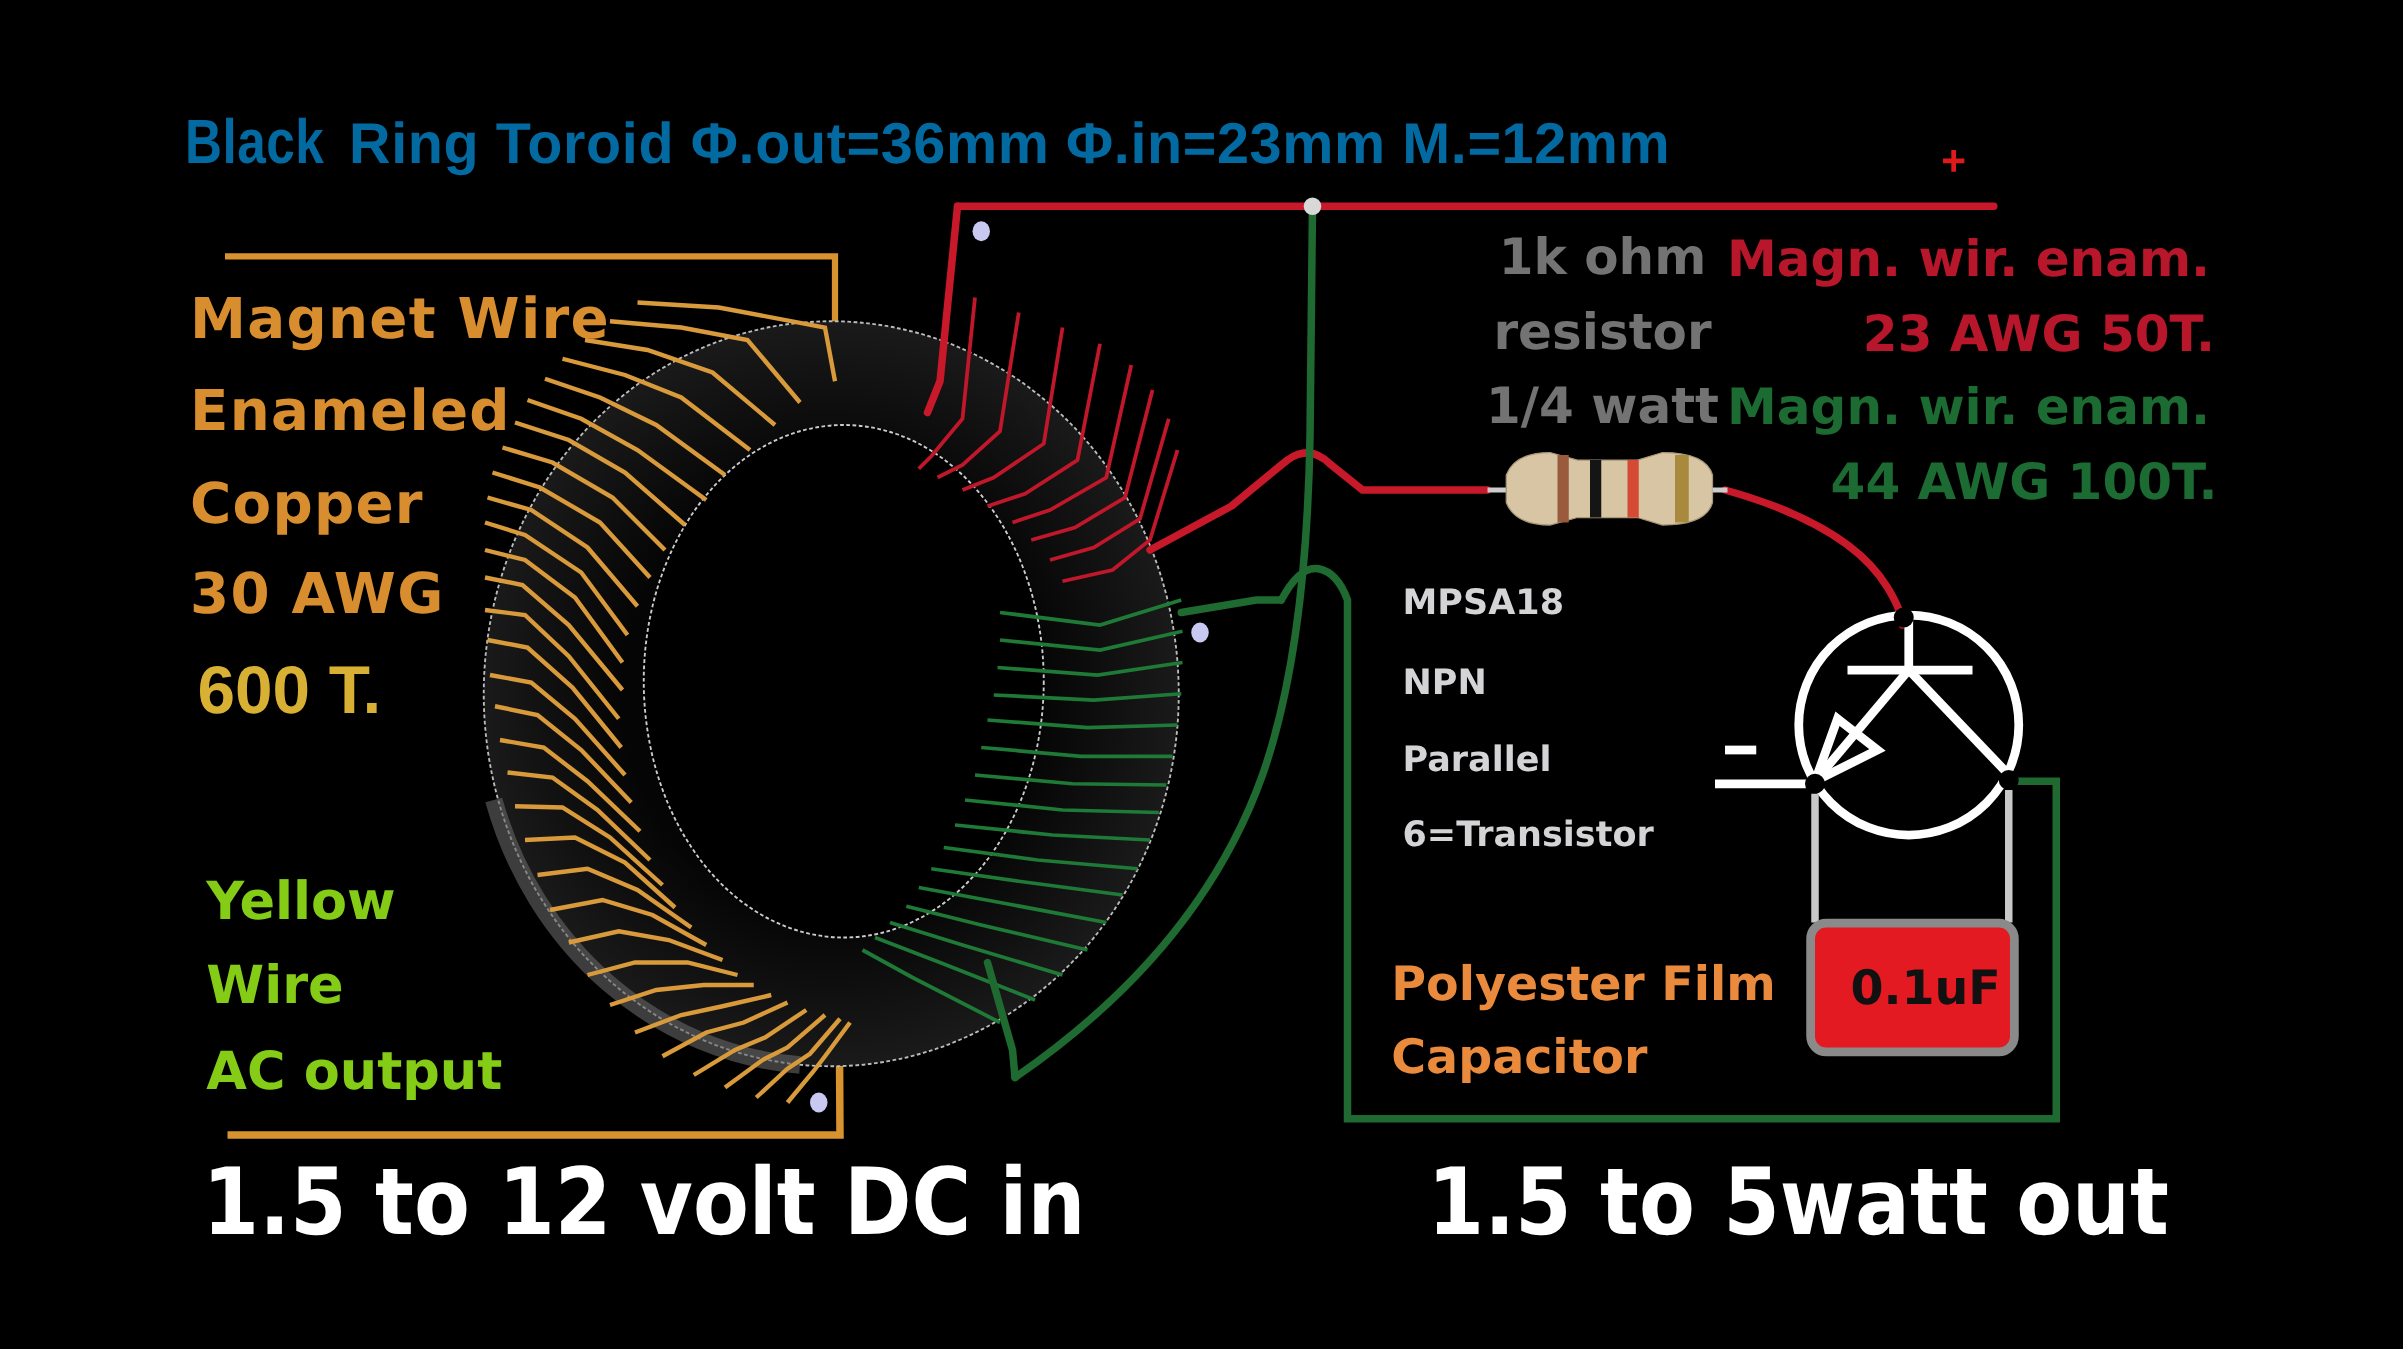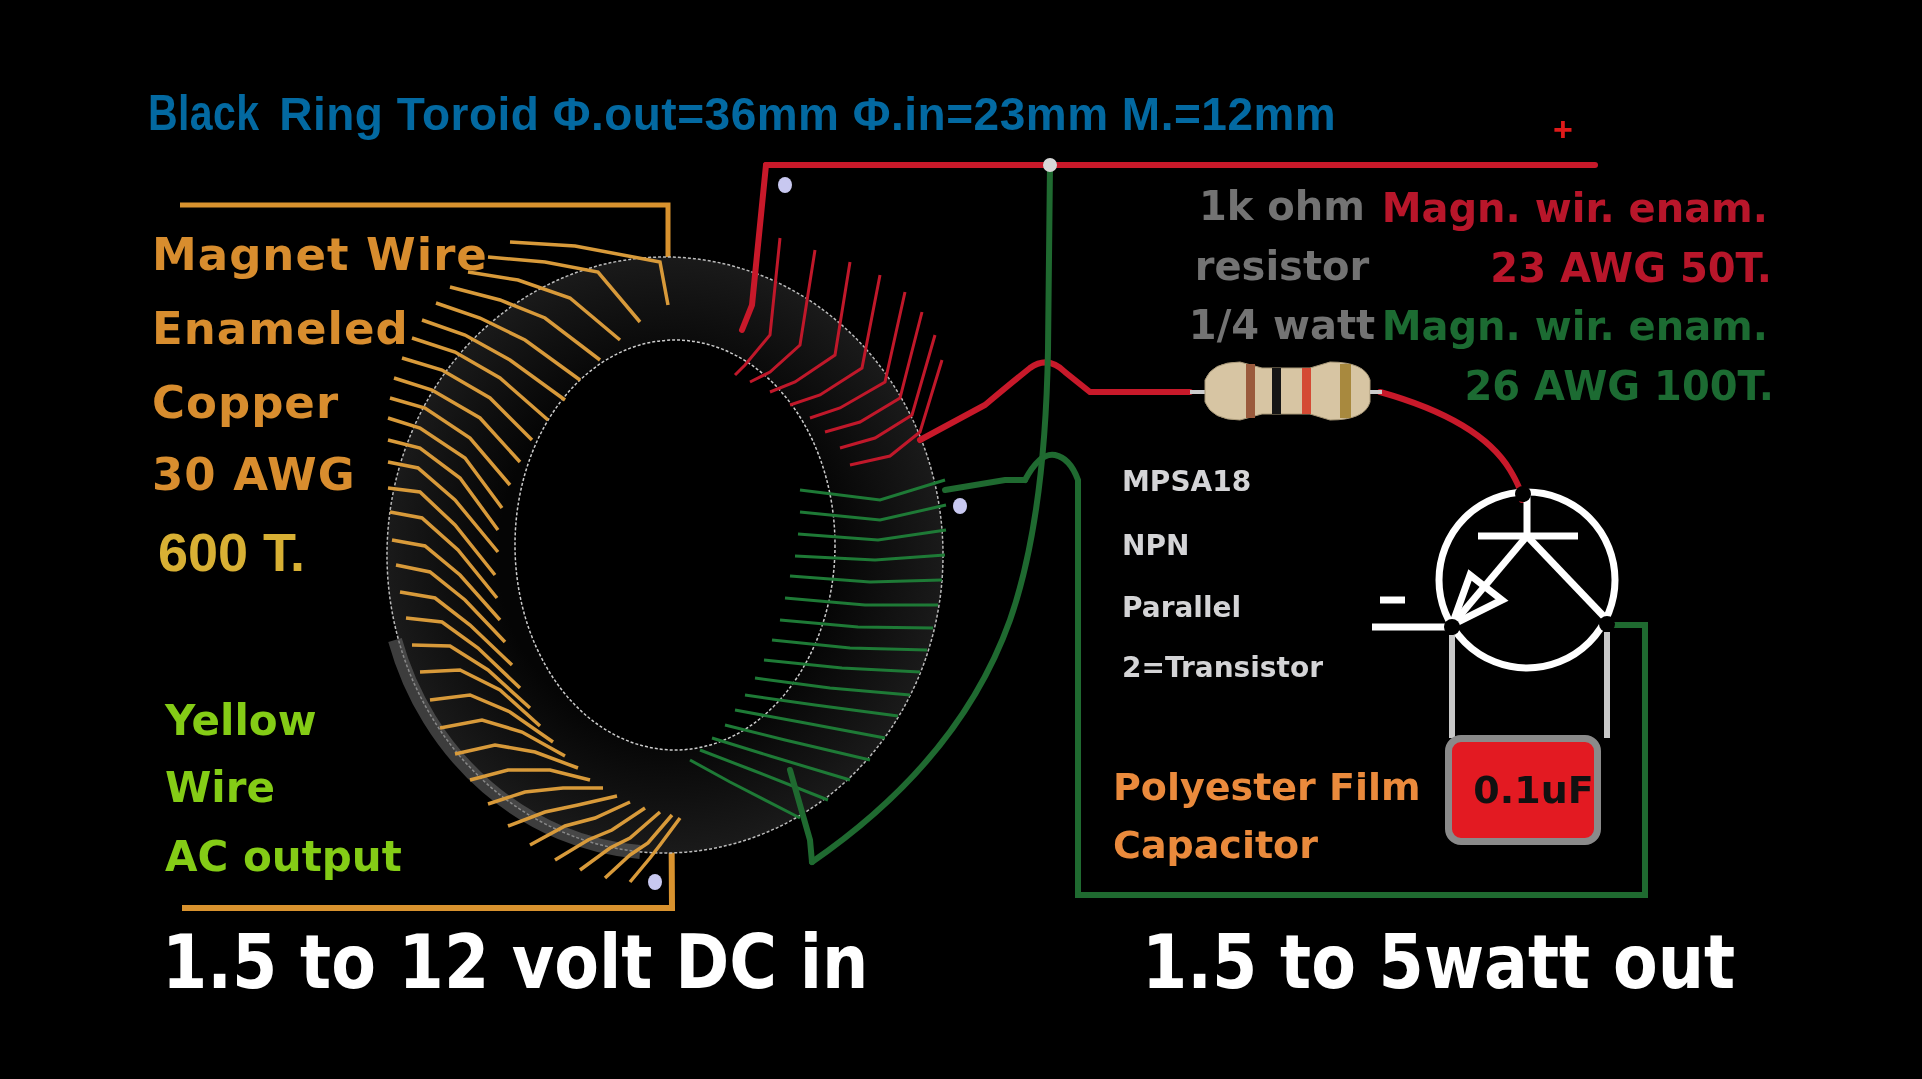--- a/index.html
+++ b/index.html
@@ -10,21 +10,21 @@
   .title .first{font-size:50px;font-weight:700;transform:scaleX(0.82);display:inline-block;transform-origin:left;margin-right:-18px;}
   .plus{left:1553px;top:112px;color:#e01a1a;font-weight:700;font-size:34px;}
   .orange-block{left:152px;color:#d88d2e;font-family:"DejaVu Sans",sans-serif;font-weight:700;font-size:45px;letter-spacing:1px;}
   .yellow600{left:158px;color:#d8b034;font-family:"Liberation Sans",sans-serif;font-weight:700;font-size:54px;}
   .white-block{left:165px;color:#84cc16;font-family:"DejaVu Sans",sans-serif;font-weight:700;font-size:42px;margin-top:14px;}
   .resistor-lbl{color:#737373;font-family:"DejaVu Sans",sans-serif;font-weight:700;font-size:40px;text-align:center;width:220px;}
   .red-lbl{color:#b8162a;font-family:"DejaVu Sans",sans-serif;font-weight:700;font-size:40px;text-align:right;}
   .green-lbl{color:#1c6b32;font-family:"DejaVu Sans",sans-serif;font-weight:700;font-size:40px;text-align:right;}
   .grey-lbl{color:#d4d4d6;font-family:"DejaVu Sans",sans-serif;font-weight:700;font-size:28px;left:1122px;}
   .cap-lbl{color:#ea8a3c;font-family:"DejaVu Sans",sans-serif;font-weight:700;font-size:38px;left:1113px;margin-top:26px;}
-  .cap-box{position:absolute;left:1445px;top:735px;width:156px;height:110px;background:#e31a22;border:7px solid #8a8a8a;border-radius:16px;box-sizing:border-box;display:flex;align-items:center;justify-content:center;padding-left:21px;}
+  .cap-box{position:absolute;left:1445px;top:735px;width:170px;height:110px;background:#e31a22;border:7px solid #8a8a8a;border-radius:16px;box-sizing:border-box;display:flex;align-items:center;justify-content:center;padding-left:21px;}
   .cap-box span{color:#111;font-family:"DejaVu Sans",sans-serif;font-weight:700;font-size:38px;}
   .bottom{top:925px;color:#fff;font-family:"DejaVu Sans",sans-serif;font-weight:700;font-size:74px;transform:scaleX(0.88);transform-origin:left;}
 </style>
 </head>
 <body>
 
 <svg id="canvas" width="1922" height="1079" viewBox="0 0 1922 1079">
   <defs>
     <radialGradient id="ringShade" cx="50%" cy="50%" r="50%">
       <stop offset="60%" stop-color="#050505"></stop>
@@ -177,26 +177,26 @@
 <div class="txt white-block" style="top:753px">Wire</div>
 <div class="txt white-block" style="top:822px">AC output</div>
 
 <div class="txt resistor-lbl" style="left:1172px;top:186px">1k ohm</div>
 <div class="txt resistor-lbl" style="left:1172px;top:246px">resistor</div>
 <div class="txt resistor-lbl" style="left:1172px;top:305px">1/4 watt</div>
 
 <div class="txt red-lbl" style="right:154px;top:188px">Magn. wir. enam.</div>
 <div class="txt red-lbl" style="right:150px;top:248px">23 AWG 50T.</div>
 <div class="txt green-lbl" style="right:154px;top:306px">Magn. wir. enam.</div>
-<div class="txt green-lbl" style="right:148px;top:366px">26 AWG 100T.</div>
+<div class="txt green-lbl" style="right:148px;top:366px">44 AWG 100T.</div>
 
 <div class="txt grey-lbl" style="top:468px">MPSA18</div>
 <div class="txt grey-lbl" style="top:532px">NPN</div>
 <div class="txt grey-lbl" style="top:594px">Parallel</div>
-<div class="txt grey-lbl" style="top:654px">2=Transistor</div>
+<div class="txt grey-lbl" style="top:654px">6=Transistor</div>
 
 <div class="txt cap-lbl" style="top:742px">Polyester Film</div>
 <div class="txt cap-lbl" style="top:800px">Capacitor</div>
 <div class="cap-box">
   <span>0.1uF</span>
 </div>
 
 <div class="txt bottom" style="left:162px">1.5 to 12 volt DC in</div>
 <div class="txt bottom" style="left:1142px">1.5 to 5watt out</div>
 

